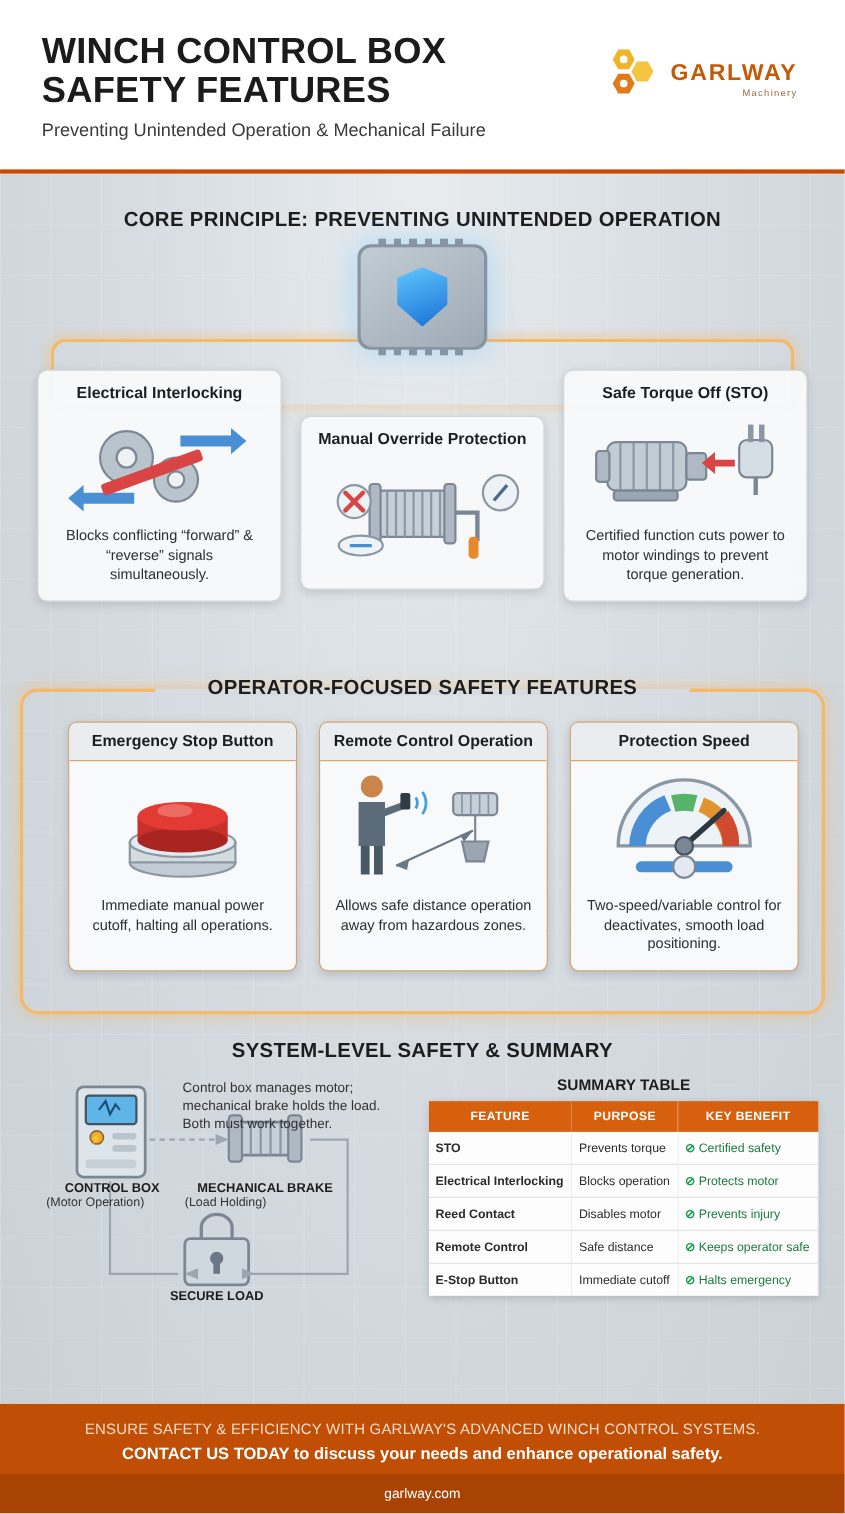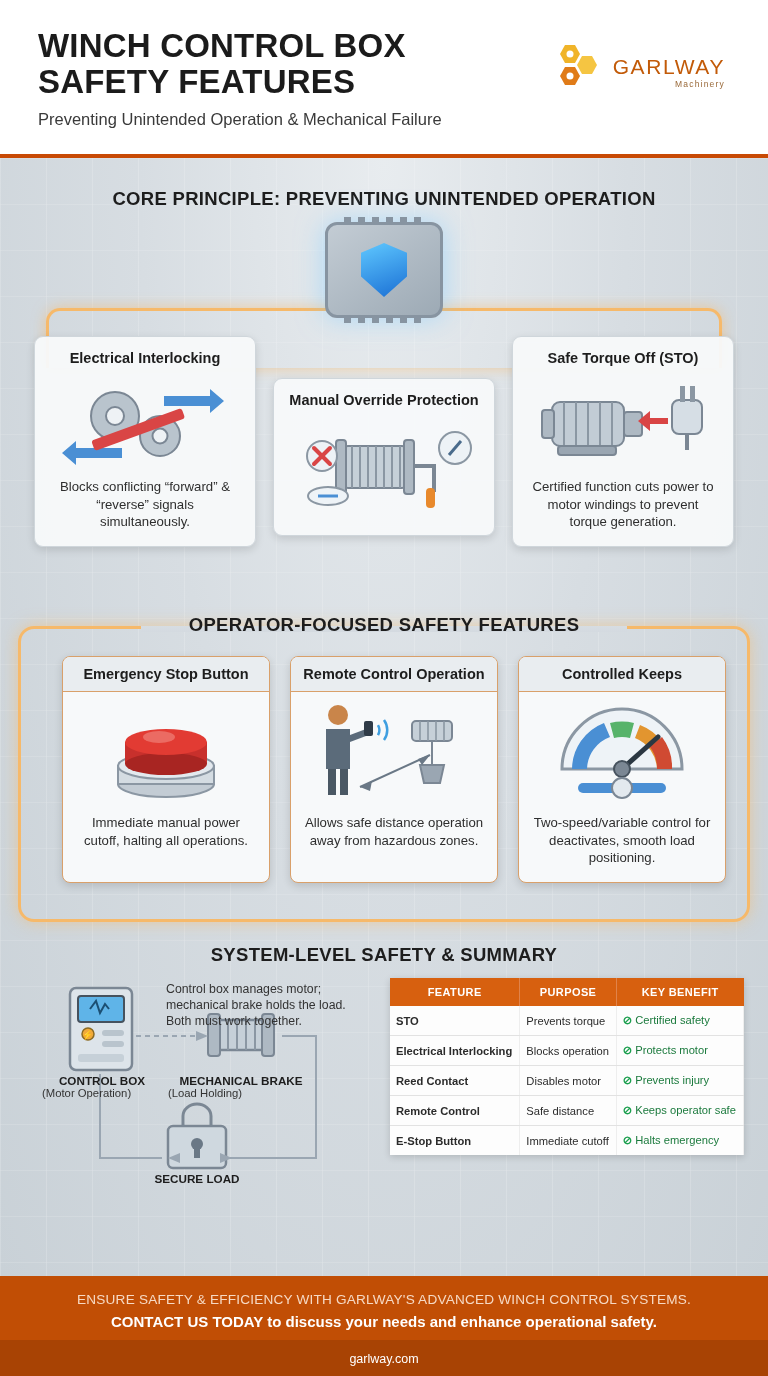--- a/index.html
+++ b/index.html
@@ -37,21 +37,21 @@
     font-size: 16.5px; color: #3a3a3a; font-weight: 400;
   }
   .logo-box {
     display: flex; align-items: center; gap: 9px;
     padding: 9px 13px 9px 9px;
     margin-top: 6px;
   }
   .logo-mark { width: 52px; height: 50px; flex: none; }
   .logo-text { line-height: 1; }
   .logo-name {
-    font-size: 21px; font-weight: normal; color: #c25a08;
+    font-size: 21px; font-weight: bold; color: #c25a08;
     letter-spacing: 1.6px;
     margin-top: 12px;
   }
   .logo-tag {
     font-size: 8.5px; color: #9a6a3a; letter-spacing: 1.2px;
     text-align: right; margin-top: 3px;
   }
 
   
   .body {
@@ -379,21 +379,21 @@
                 <line x1="58" y1="92" x2="128" y2="60"></line>
               </g>
               <polygon points="58,92 70,86 68,96" fill="#6a7886"></polygon>
               <polygon points="128,60 116,64 120,70" fill="#6a7886"></polygon>
             </svg>
           </div>
           <div class="card2-text">Allows safe distance operation away from hazardous zones.</div>
         </div>
 
         <div class="card2">
-          <div class="card2-head">Controlled Keeps</div>
+          <div class="card2-head">Protection Speed</div>
           <div class="card2-art">
             <svg width="160" height="112" viewBox="0 0 160 112">
               <path d="M20 74 a60 60 0 0 1 120 0 z" fill="#eef3f7" stroke="#8b97a3" stroke-width="3"></path>
               <path d="M30 74 a50 50 0 0 1 32 -46 l6 14 a35 35 0 0 0 -23 32 z" fill="#4a8fd4"></path>
               <path d="M68 28 a50 50 0 0 1 24 0 l-4 15 a35 35 0 0 0 -16 0 z" fill="#57b36a"></path>
               <path d="M98 30 a50 50 0 0 1 32 44 l-15 0 a35 35 0 0 0 -22 -31 z" fill="#e2952f"></path>
               <path d="M120 42 a50 50 0 0 1 10 32 l-15 0 a35 35 0 0 0 -7 -22 z" fill="#d04a32"></path>
               <line x1="80" y1="74" x2="116" y2="42" stroke="#2b3742" stroke-width="5" stroke-linecap="round"></line>
               <circle cx="80" cy="74" r="8" fill="#7b8794" stroke="#46525e" stroke-width="2"></circle>
               <rect x="36" y="88" width="88" height="10" rx="5" fill="#4a8fd4"></rect>
@@ -457,20 +457,21 @@
           <div style="position:absolute;left:148px;top:96px;width:146px;">
             <div class="flow-lbl">MECHANICAL BRAKE</div>
             <div class="flow-sub">(Load Holding)</div>
           </div>
           <div style="position:absolute;left:117px;top:194px;width:120px;">
             <div class="flow-lbl">SECURE LOAD</div>
           </div>
         </div>
 
         <div class="tablewrap">
+          <div class="tbl-title">SUMMARY TABLE</div>
           <table>
             <thead>
               <tr>
                 <th>FEATURE</th>
                 <th>PURPOSE</th>
                 <th>KEY BENEFIT</th>
               </tr>
             </thead>
             <tbody>
               <tr>

